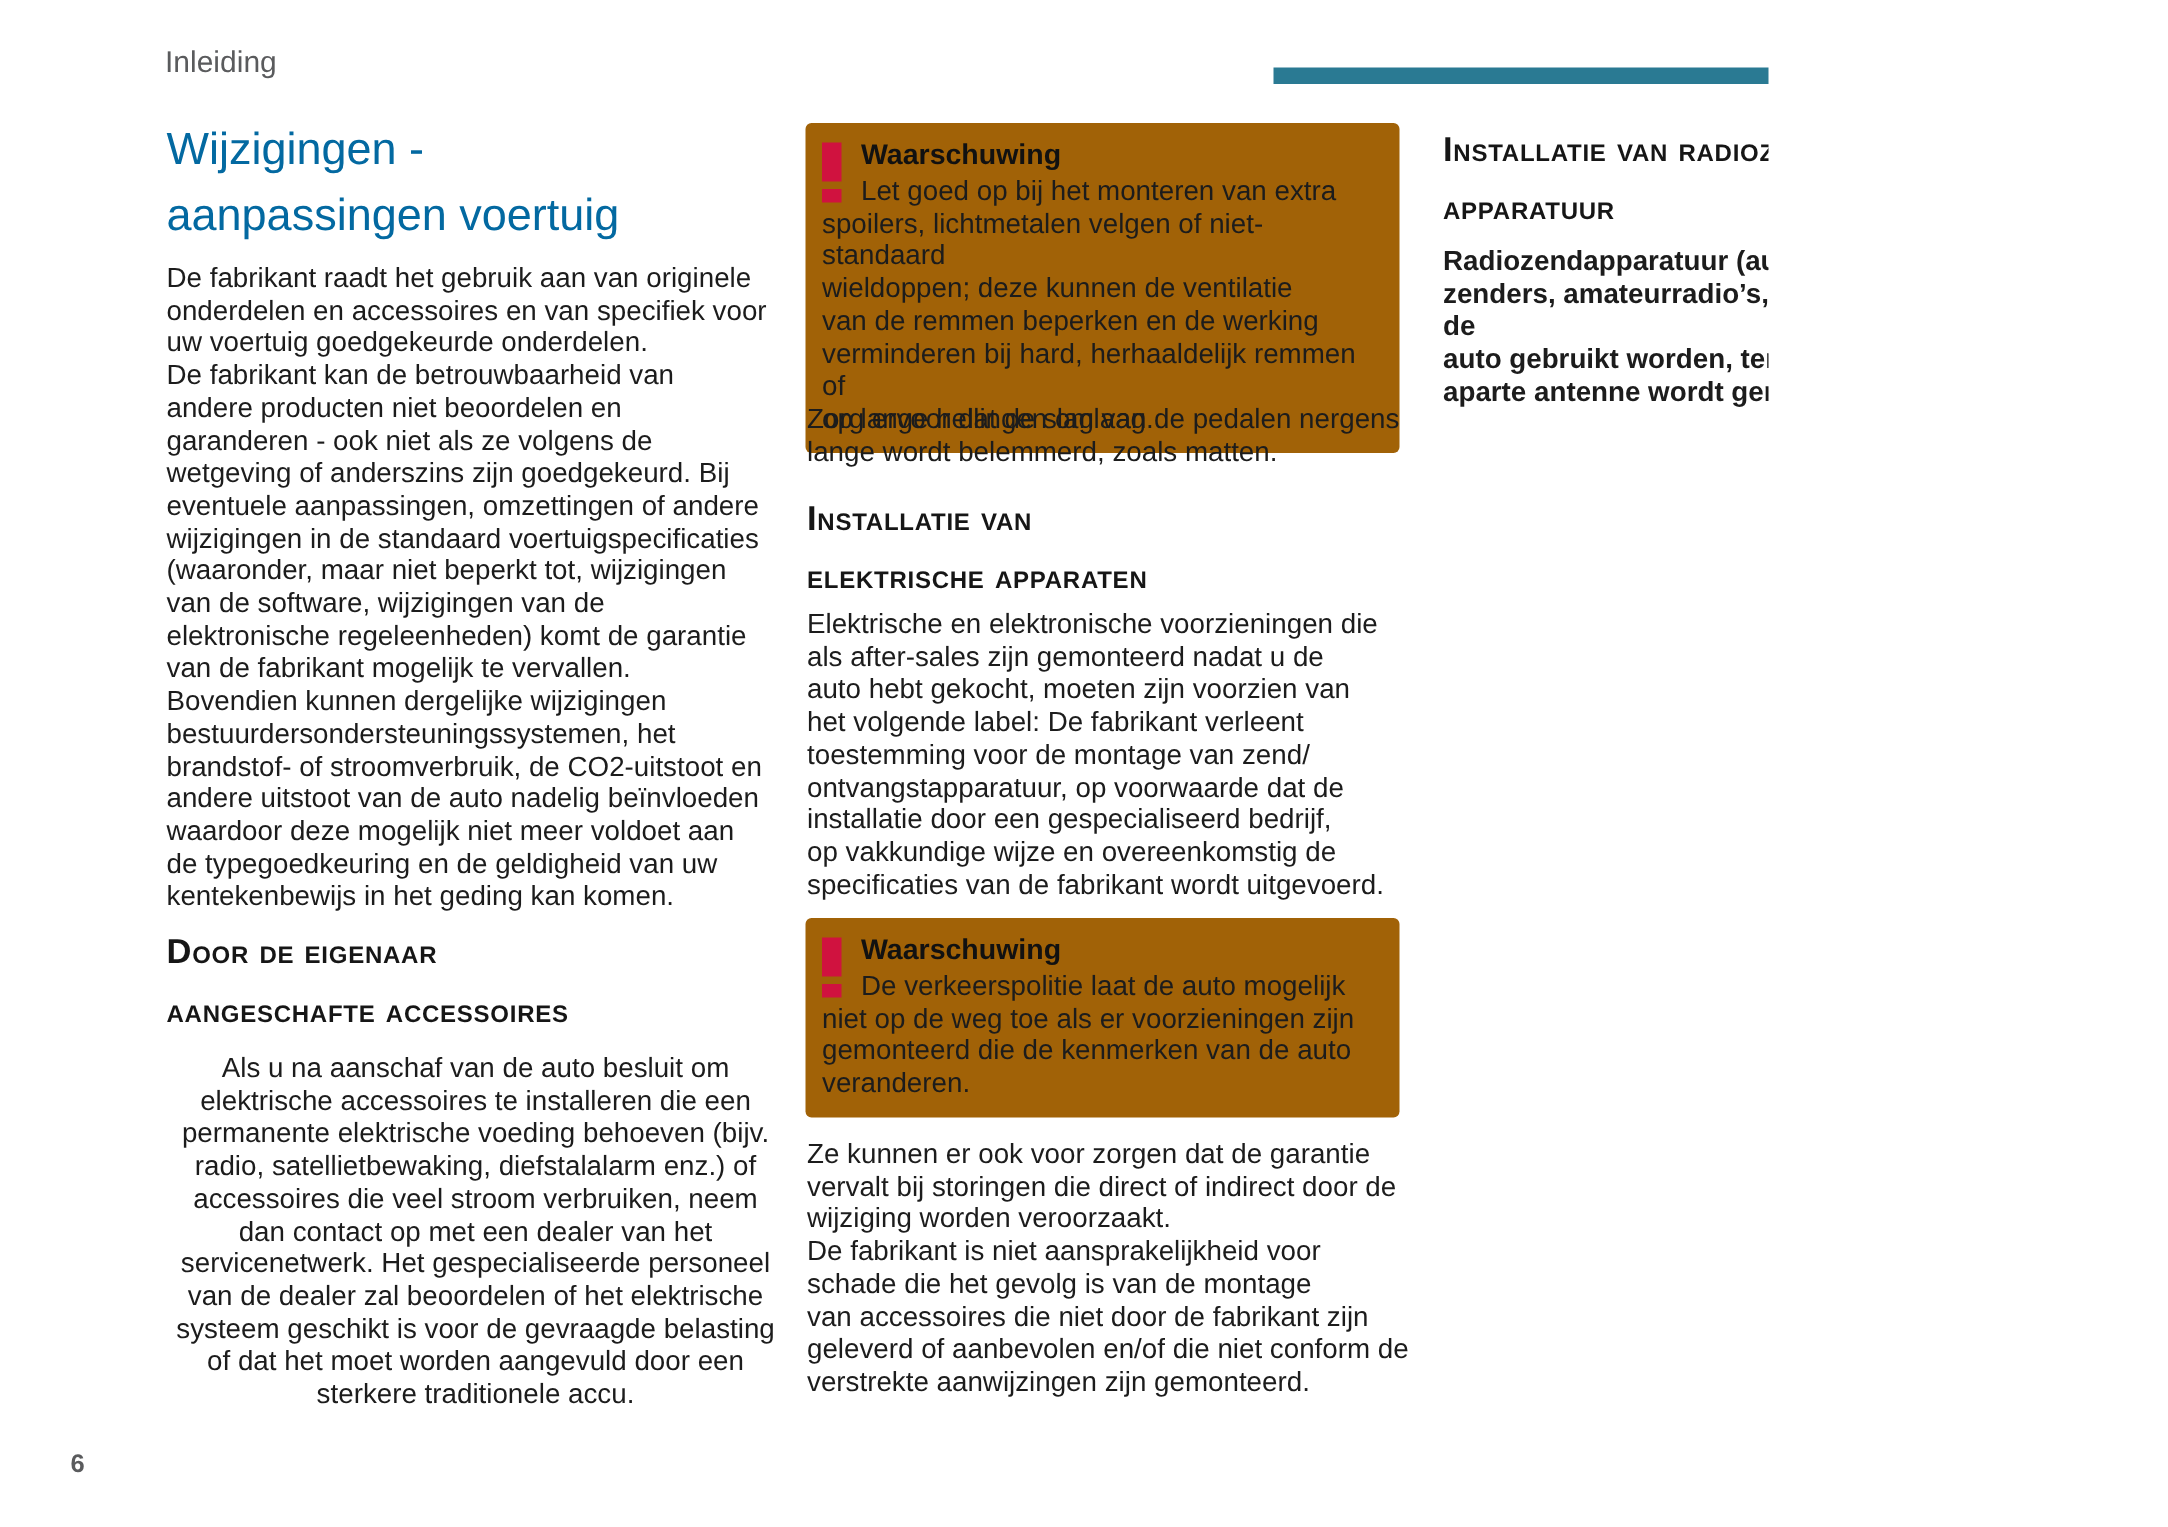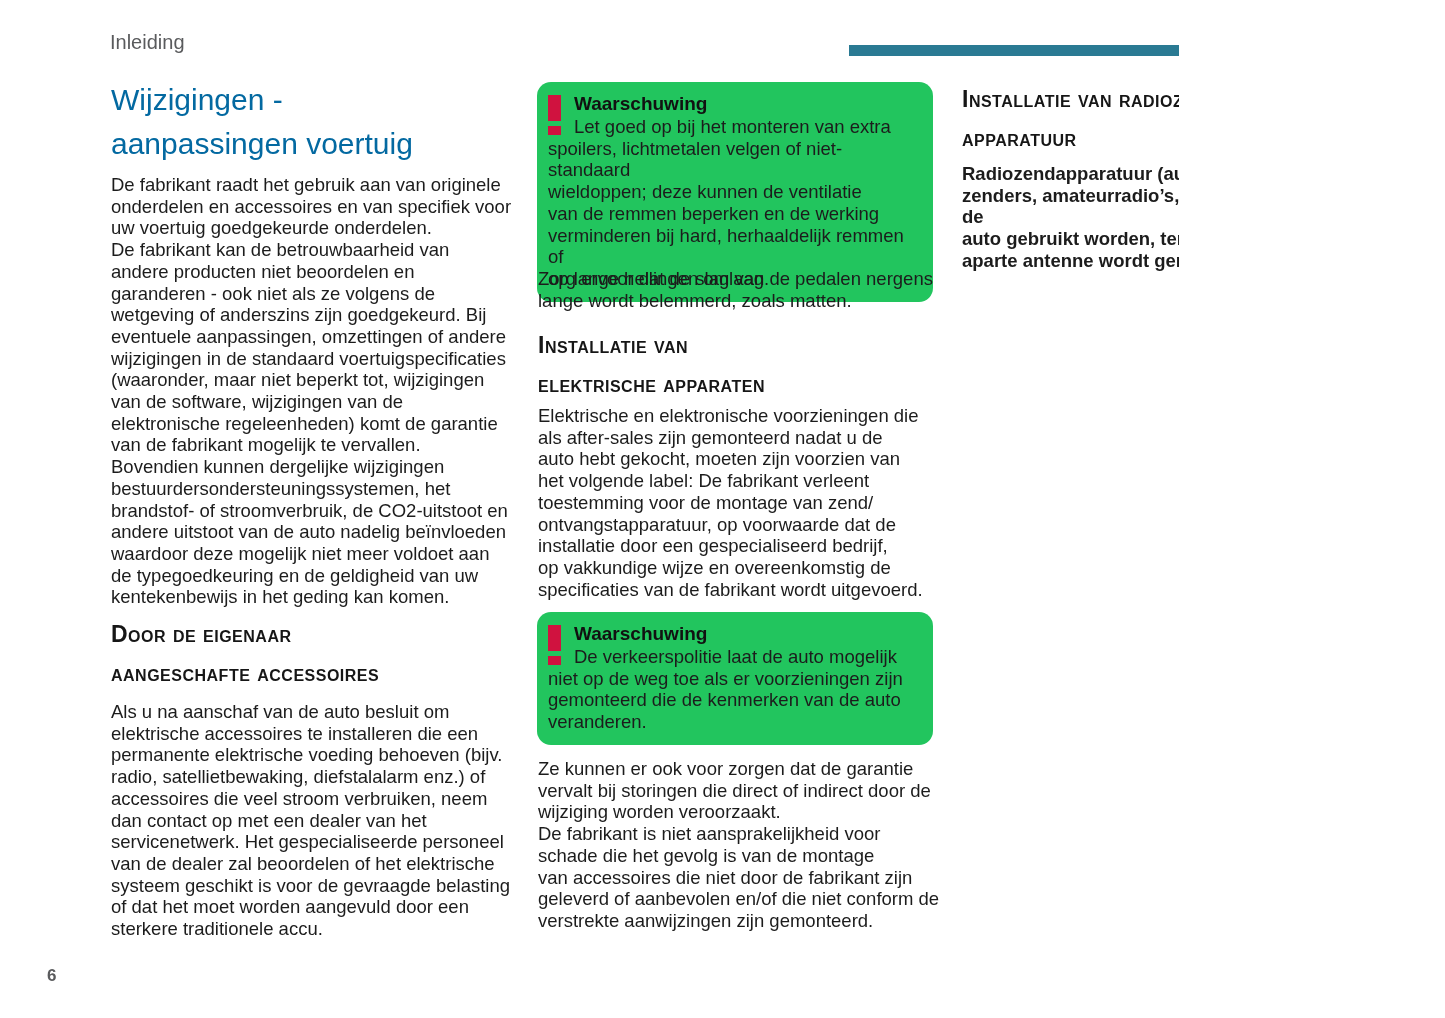--- a/index.html
+++ b/index.html
@@ -8,21 +8,21 @@
     font-family:"Liberation Sans","DejaVu Sans",sans-serif;color:#1c1c1c;
   }
   .abs{position:absolute;}
   .pre{white-space:pre-line;}
   .kicker{font-size:20px;color:#5a5b5d;}
   .accent-bar{background:#2a7a93;height:11px;}
   .h1{font-size:30px;line-height:44px;color:#0369a1;font-weight:400;}
   .sec-h{font-size:23px;line-height:39px;font-weight:700;font-variant:small-caps;
          letter-spacing:0.5px;color:#161616;}
   .body-t{font-size:18.5px;line-height:21.7px;color:#1c1c1c;}
-  .warn-box{background:#22c55e;border-radius:14px;padding:10px 10px 12px 11px;box-sizing:border-box;}
+  .warn-box{background:#a16207;border-radius:4px;padding:10px 10px 12px 11px;box-sizing:border-box;}
   .warn-icon{float:left;width:13px;height:40px;margin:3px 13px 0 0;}
   .warn-icon .bar{width:13px;height:26px;background:#d0123f;}
   .warn-icon .dot{width:13px;height:9px;margin-top:5px;background:#d0123f;}
   .warn-title{font-size:19px;line-height:24px;font-weight:700;color:#111;}
   .page-num{font-size:17px;font-weight:700;color:#5a5b5d;}
 </style>
 </head>
 <body>
 
 <div id="page">
@@ -47,21 +47,21 @@
 van de fabrikant mogelijk te vervallen.
 Bovendien kunnen dergelijke wijzigingen
 bestuurdersondersteuningssystemen, het
 brandstof- of stroomverbruik, de CO2-uitstoot en
 andere uitstoot van de auto nadelig beïnvloeden
 waardoor deze mogelijk niet meer voldoet aan
 de typegoedkeuring en de geldigheid van uw
 kentekenbewijs in het geding kan komen.</div>
   <div class="abs sec-h pre" style="left:111px;top:615px;width:420px;">Door de eigenaar
 aangeschafte accessoires</div>
-  <div class="abs body-t pre" style="left:111px;top:701px;width:412px;">Als u na aanschaf van de auto besluit om
+  <div class="abs body-t pre" style="left:111px;top:701px;width:412px;text-align:center;">Als u na aanschaf van de auto besluit om
 elektrische accessoires te installeren die een
 permanente elektrische voeding behoeven (bijv.
 radio, satellietbewaking, diefstalalarm enz.) of
 accessoires die veel stroom verbruiken, neem
 dan contact op met een dealer van het
 servicenetwerk. Het gespecialiseerde personeel
 van de dealer zal beoordelen of het elektrische
 systeem geschikt is voor de gevraagde belasting
 of dat het moet worden aangevuld door een
 sterkere traditionele accu.</div>

